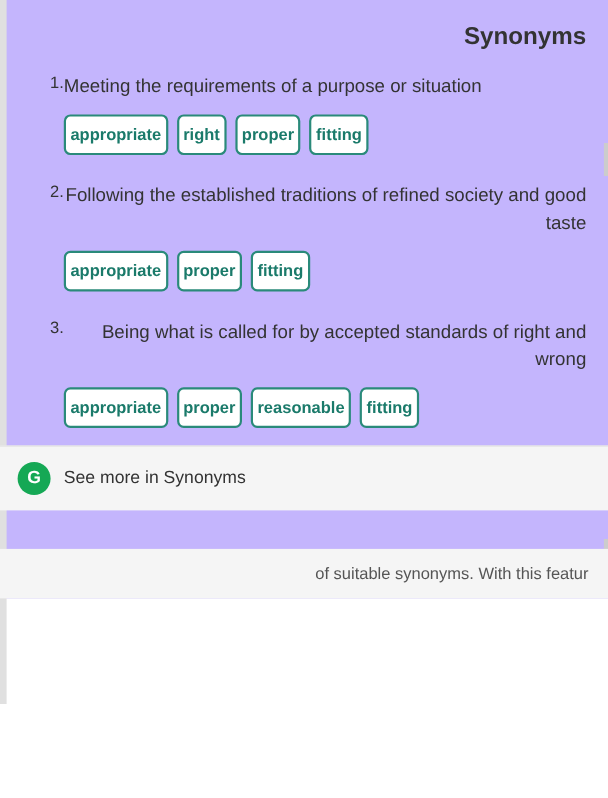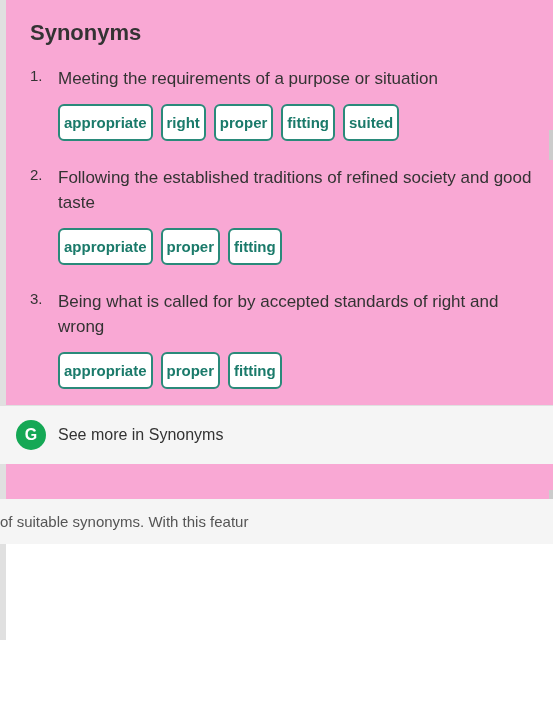--- a/index.html
+++ b/index.html
@@ -14,21 +14,22 @@
       font-family: Georgia, 'Times New Roman', serif;
       background: #ffffff;
       overflow: hidden;
       position: relative;
     }
 
     .container {
       width: 553px;
       height: 544px;
       position: relative;
-      background: #f9a8d4;
+      background: #c4b5fd;
+      text-align: right;
     }
 
     
     .left-border {
       position: absolute;
       left: 0;
       top: 0;
       width: 6px;
       height: 640px;
       background: #e0e0e0;
@@ -130,21 +131,21 @@
       font-family: Arial, sans-serif;
       font-size: 16px;
       color: #333333;
     }
 
     .bottom-text {
       position: absolute;
       bottom: 0;
       left: 0;
       right: 0;
-      padding: 14px 0;
+      padding: 14px 18px;
       background: #f5f5f5;
       font-family: Arial, sans-serif;
       font-size: 15px;
       color: #555555;
       overflow: hidden;
       white-space: nowrap;
       text-overflow: ellipsis;
     }
 
     
@@ -180,21 +181,20 @@
     <div class="definition-block">
       <div class="definition-header">
         <span class="def-number">1.</span>
         <span class="def-text">Meeting the requirements of a purpose or situation</span>
       </div>
       <div class="synonym-tags">
         <span class="synonym-tag">appropriate</span>
         <span class="synonym-tag">right</span>
         <span class="synonym-tag">proper</span>
         <span class="synonym-tag">fitting</span>
-        <span class="synonym-tag">suited</span>
       </div>
     </div>
 
     <div class="definition-block">
       <div class="definition-header">
         <span class="def-number">2.</span>
         <span class="def-text">Following the established traditions of refined society and good taste</span>
       </div>
       <div class="synonym-tags">
         <span class="synonym-tag">appropriate</span>
@@ -204,20 +204,21 @@
     </div>
 
     <div class="definition-block">
       <div class="definition-header">
         <span class="def-number">3.</span>
         <span class="def-text">Being what is called for by accepted standards of right and wrong</span>
       </div>
       <div class="synonym-tags">
         <span class="synonym-tag">appropriate</span>
         <span class="synonym-tag">proper</span>
+        <span class="synonym-tag">reasonable</span>
         <span class="synonym-tag">fitting</span>
       </div>
     </div>
   </div>
 
   <div class="grammarly-footer">
     <div class="grammarly-icon">
       <span class="grammarly-icon-letter">G</span>
     </div>
     <span class="grammarly-text">See more in Synonyms</span>

